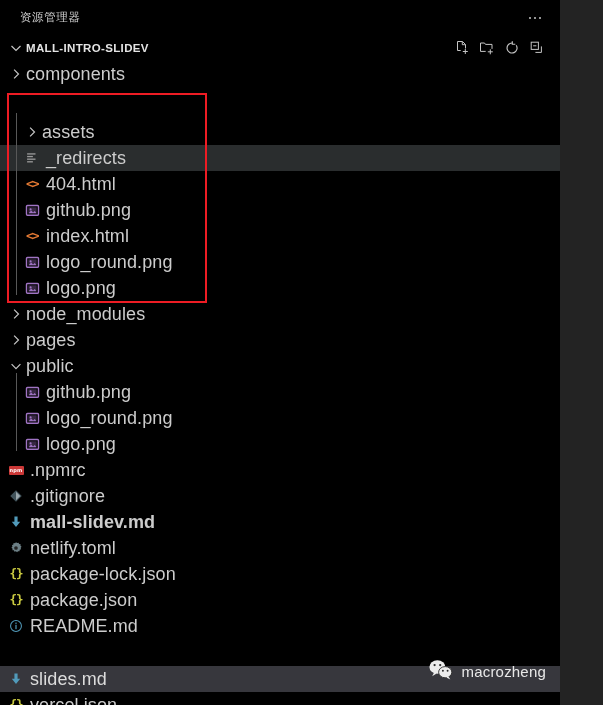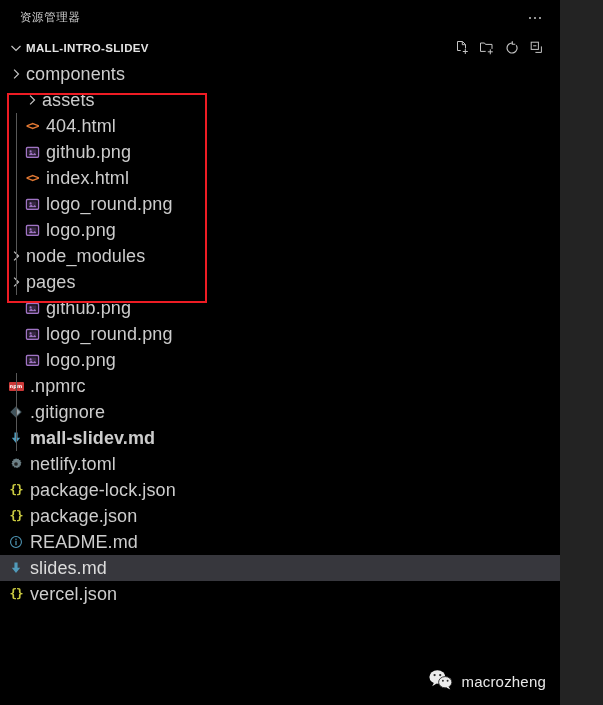--- a/index.html
+++ b/index.html
@@ -89,21 +89,21 @@
     position: relative;
   }
   .row {
     height: 26px;
     display: flex;
     align-items: center;
     position: relative;
     white-space: nowrap;
   }
   .row.hovered { background: #2a2d2e; }
-  .row.selected { background: #37373d; }
+  .row.selected { background: #37373d; margin-top: 27px; }
 
   .indent-guide {
     position: absolute;
     top: 0;
     bottom: 0;
     width: 1px;
     background: #585858;
   }
 
   .twisty {
@@ -179,21 +179,21 @@
     border: 2px solid #ee1c24;
     box-sizing: border-box;
     pointer-events: none;
     z-index: 20;
   }
 
   
   .watermark {
     position: absolute;
     right: 14px;
-    bottom: 11px;
+    bottom: 21px;
     display: flex;
     align-items: center;
     gap: 8px;
     z-index: 25;
   }
   .watermark .wm-text {
     font-size: 15px;
     color: #e8e8e8;
     letter-spacing: 0.2px;
   }
@@ -253,28 +253,39 @@
 
   <div class="tree" id="tree">
       <div class="row" style="padding-left: 8px;">
         <span class="twisty">
           <svg width="16" height="16" viewBox="0 0 16 16">
             <path d="M6.1 3.6 L10.5 8 L6.1 12.4" fill="none" stroke="#c5c5c5" stroke-width="1.2"></path>
           </svg>
         </span>
         <span class="label">components</span>
       </div>
-      <div class="row" style="padding-left: 24px;">
+      <div class="row" style="padding-left: 24px; margin-top: 32px;">
         <span class="twisty">
           <svg width="16" height="16" viewBox="0 0 16 16">
             <path d="M6.1 3.6 L10.5 8 L6.1 12.4" fill="none" stroke="#c5c5c5" stroke-width="1.2"></path>
           </svg>
         </span>
         <span class="label">assets</span>
       </div>
+      <div class="row hovered" style="padding-left: 24px;">
+        <span class="ficon">
+          <svg width="14" height="14" viewBox="0 0 16 16">
+            <rect x="2.4" y="2.6" width="9.6" height="1.5" fill="#9a9a9a"></rect>
+            <rect x="2.4" y="5.6" width="6.6" height="1.5" fill="#9a9a9a"></rect>
+            <rect x="2.4" y="8.6" width="9.6" height="1.5" fill="#9a9a9a"></rect>
+            <rect x="2.4" y="11.6" width="6.6" height="1.5" fill="#9a9a9a"></rect>
+          </svg>
+        </span>
+        <span class="label">_redirects</span>
+      </div>
       <div class="row" style="padding-left: 24px;">
         <span class="ficon">
           <span class="html-ic">&lt;&gt;</span>
         </span>
         <span class="label">404.html</span>
       </div>
       <div class="row" style="padding-left: 24px;">
         <span class="ficon">
           <svg width="15" height="15" viewBox="0 0 16 16">
             <rect x="1.6" y="2.6" width="12.8" height="10.4" rx="1" fill="none" stroke="#a074c4" stroke-width="1.5"></rect>
@@ -321,20 +332,28 @@
         </span>
         <span class="label">node_modules</span>
       </div>
       <div class="row" style="padding-left: 8px;">
         <span class="twisty">
           <svg width="16" height="16" viewBox="0 0 16 16">
             <path d="M6.1 3.6 L10.5 8 L6.1 12.4" fill="none" stroke="#c5c5c5" stroke-width="1.2"></path>
           </svg>
         </span>
         <span class="label">pages</span>
+      </div>
+      <div class="row" style="padding-left: 8px;">
+        <span class="twisty">
+          <svg width="16" height="16" viewBox="0 0 16 16">
+            <path d="M3.6 6.2 L8 10.6 L12.4 6.2" fill="none" stroke="#c5c5c5" stroke-width="1.2"></path>
+          </svg>
+        </span>
+        <span class="label">public</span>
       </div>
       <div class="row" style="padding-left: 24px;">
         <span class="ficon">
           <svg width="15" height="15" viewBox="0 0 16 16">
             <rect x="1.6" y="2.6" width="12.8" height="10.4" rx="1" fill="none" stroke="#a074c4" stroke-width="1.5"></rect>
             <rect x="3.6" y="4.6" width="8.8" height="6.4" fill="#a074c4" opacity="0.35"></rect>
             <circle cx="6" cy="6.8" r="1.1" fill="#a074c4"></circle>
             <path d="M3.8 11 L6.6 8 L8.6 10 L10.4 8.4 L12.3 11 Z" fill="#a074c4"></path>
           </svg>
         </span>

